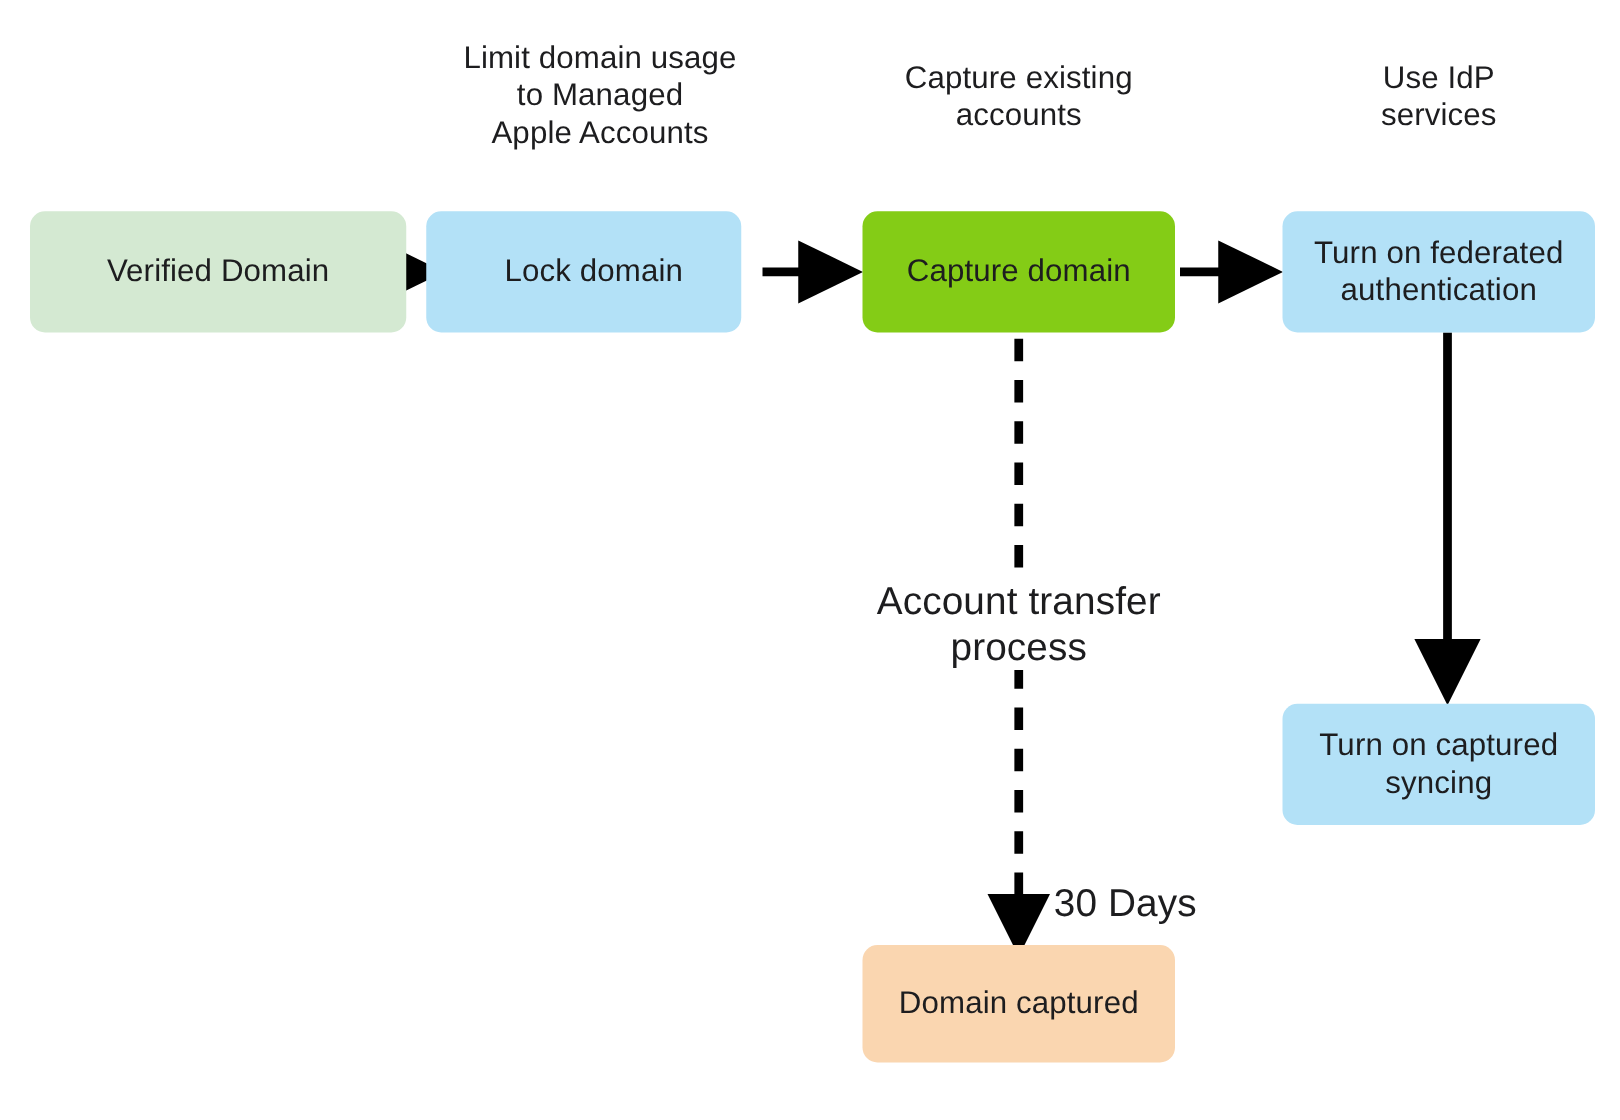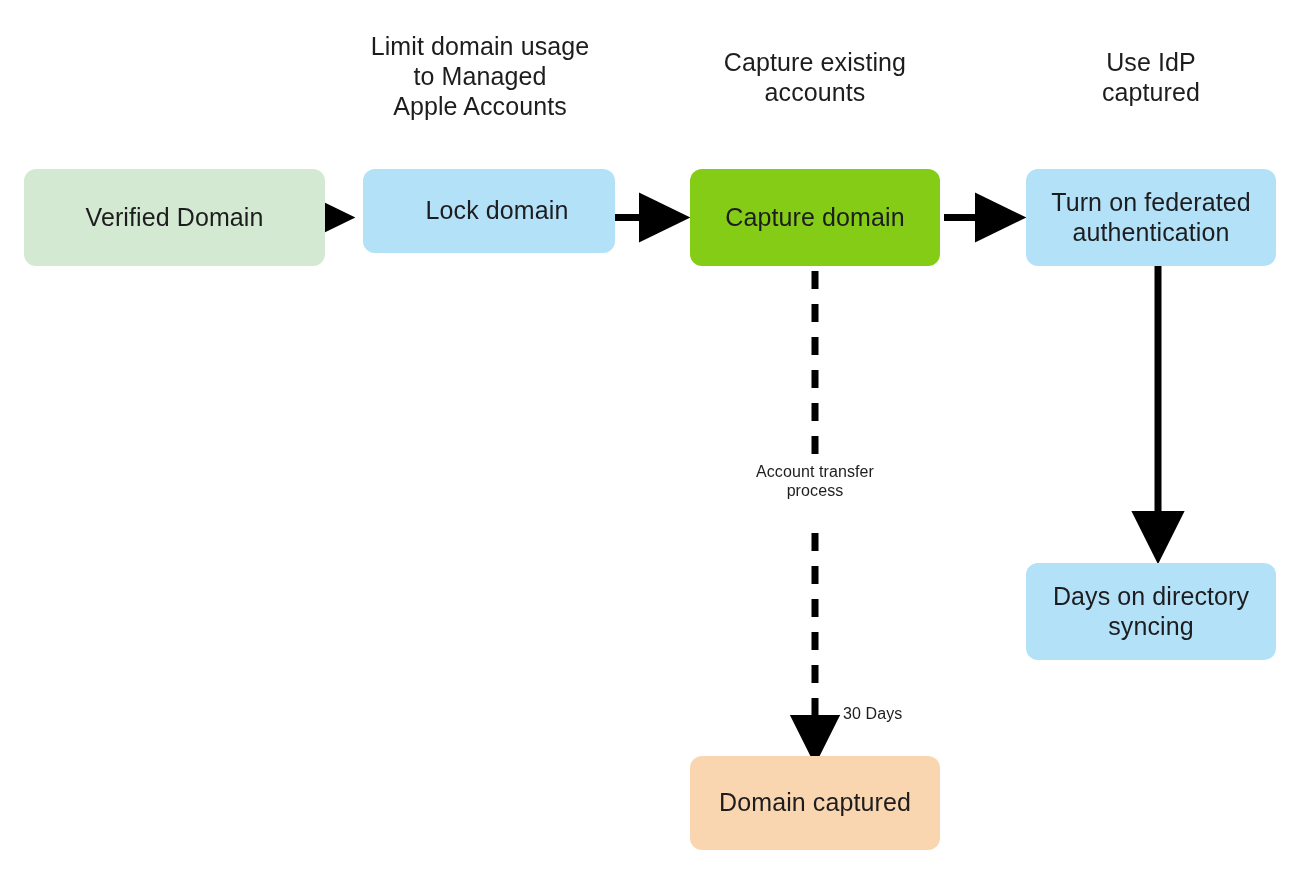--- a/index.html
+++ b/index.html
@@ -48,31 +48,31 @@
     text-align: center;
     font-size: 25px;
     line-height: 1.2;
     letter-spacing: 0.1px;
     color: #1d1d1f;
     white-space: pre-line;
   }
   .edge-label {
     position: absolute;
     text-align: center;
-    font-size: 16px;
+    font-size: 31px;
     line-height: 1.2;
     letter-spacing: 0.1px;
     color: #1d1d1f;
     white-space: pre-line;
     background: #ffffff;
   }
 
   
   #node-verified-domain   { left: 24px;   top: 169px; width: 301px; height: 97px; }
-  #node-lock-domain       { left: 363px;  top: 169px; width: 252px; height: 84px; padding-left: 26px; }
+  #node-lock-domain       { left: 341px;  top: 169px; width: 252px; height: 97px; padding-left: 26px; }
   #node-capture-domain    { left: 690px;  top: 169px; width: 250px; height: 97px; }
   #node-federated-auth    { left: 1026px; top: 169px; width: 250px; height: 97px; }
   #node-directory-sync    { left: 1026px; top: 563px; width: 250px; height: 97px; }
   #node-domain-captured   { left: 690px;  top: 756px; width: 250px; height: 94px; }
 
   
   #caption-lock-domain     { left: 340px;  top: 31px;  width: 280px; }
   #caption-capture-domain  { left: 675px;  top: 47px;  width: 280px; }
   #caption-federated-auth  { left: 1011px; top: 47px;  width: 280px; }
 
@@ -111,34 +111,34 @@
   </svg>
 
   <div class="caption" id="caption-lock-domain">Limit domain usage
 to Managed
 Apple Accounts</div>
 
   <div class="caption" id="caption-capture-domain">Capture existing
 accounts</div>
 
   <div class="caption" id="caption-federated-auth">Use IdP
-captured</div>
+services</div>
 
   <div class="edge-label" id="label-account-transfer">Account transfer
 process</div>
 
   <div class="edge-label" id="label-30-days">30 Days</div>
 
   <div class="node" id="node-verified-domain" style="background: rgb(212, 233, 210);">Verified Domain</div>
 
   <div class="node" id="node-lock-domain" style="background: rgb(179, 225, 247);">Lock domain</div>
 
   <div class="node" id="node-capture-domain" style="background: #84cc16;">Capture domain</div>
 
   <div class="node" id="node-federated-auth" style="background: rgb(179, 225, 247);">Turn on federated
 authentication</div>
 
-  <div class="node" id="node-directory-sync" style="background: rgb(179, 225, 247);">Days on directory
+  <div class="node" id="node-directory-sync" style="background: rgb(179, 225, 247);">Turn on captured
 syncing</div>
 
   <div class="node" id="node-domain-captured" style="background: rgb(250, 214, 176);">Domain captured</div>
 
 </div>
 
 </body></html>

